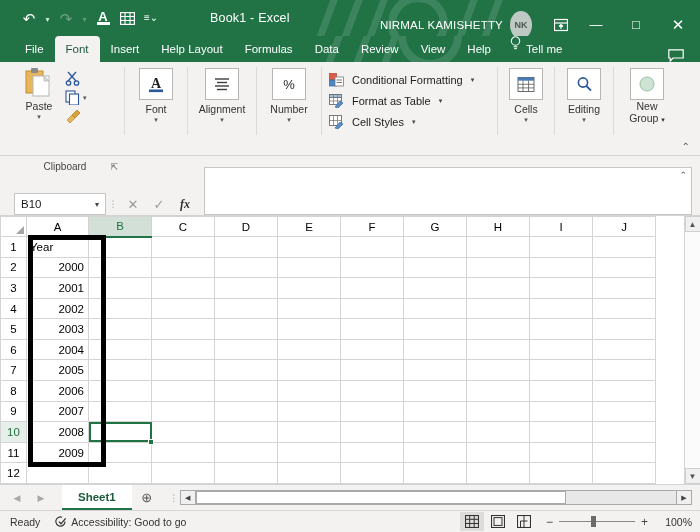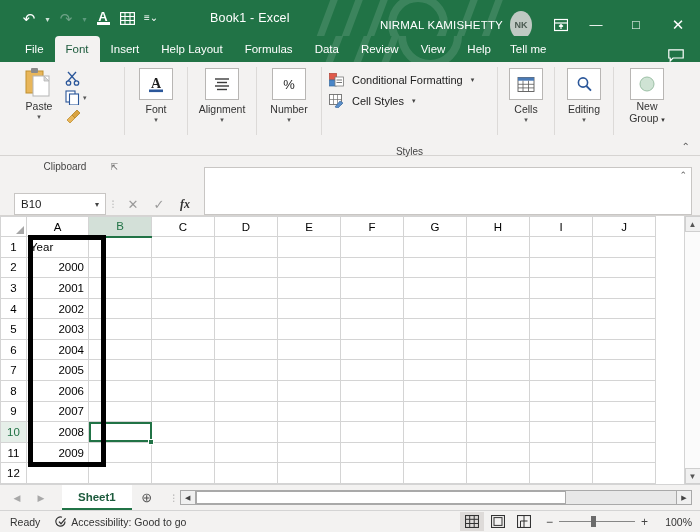--- a/index.html
+++ b/index.html
@@ -77,21 +77,21 @@
   .tab {
     height: 26px; padding: 0 11px;
     display: flex; align-items: center;
     color: #fff; font-size: 11.5px; white-space: nowrap; z-index:2;
   }
   .tab.first { margin-left: 14px; }
   .tab.active {
     background: #f3f2f1; color: #1d5b3d;
     border-top-left-radius: 4px; border-top-right-radius: 4px;
   }
-  .tellme-wrap { display: flex; align-items: flex-end; gap: 5px; padding: 0 8px; z-index:2;flex-direction:column;}
+  .tellme-wrap { display: flex; align-items: flex-start; gap: 5px; padding: 0 8px; z-index:2;}
   .bulb { color: #fff; font-size: 13px; }
   .comment-ico { margin-left: auto; margin-right: 16px; color:#fff; z-index:2; display:flex; align-items:center;}
 
   
   .ribbon {
     flex: 0 0 94px; height: 94px;
     background: #f3f2f1;
     border-bottom: 1px solid #d6d4d2;
     display: flex; align-items: stretch;
     position: relative;
@@ -449,20 +449,32 @@
               <rect x="6" y="4" width="8.5" height="9" fill="#fff" stroke="#7a7a7a" stroke-width="0.8"></rect>
               <line x1="7.5" y1="7" x2="13" y2="7" stroke="#555" stroke-width="0.8"></line>
               <line x1="7.5" y1="9.5" x2="13" y2="9.5" stroke="#555" stroke-width="0.8"></line>
             </svg>
             <span class="txt">Conditional Formatting</span>
             <span class="cv">▾</span>
           </div>
           <div class="style-row">
             <svg width="15" height="14" viewBox="0 0 15 14">
               <rect x="0.5" y="0.5" width="12" height="10" fill="#fff" stroke="#6f6f6f" stroke-width="0.9"></rect>
+              <rect x="0.5" y="0.5" width="12" height="3" fill="#9fc0e0" stroke="#6f6f6f" stroke-width="0.9"></rect>
+              <line x1="4.5" y1="0.5" x2="4.5" y2="10.5" stroke="#6f6f6f" stroke-width="0.7"></line>
+              <line x1="8.5" y1="0.5" x2="8.5" y2="10.5" stroke="#6f6f6f" stroke-width="0.7"></line>
+              <line x1="0.5" y1="7" x2="12.5" y2="7" stroke="#6f6f6f" stroke-width="0.7"></line>
+              <path d="M6 13 L11 7 L14 9 L9 14 Z" fill="#5b8fc9" stroke="#3c6da3" stroke-width="0.7"></path>
+            </svg>
+            <span class="txt">Format as Table</span>
+            <span class="cv">▾</span>
+          </div>
+          <div class="style-row">
+            <svg width="15" height="14" viewBox="0 0 15 14">
+              <rect x="0.5" y="0.5" width="12" height="10" fill="#fff" stroke="#6f6f6f" stroke-width="0.9"></rect>
               <line x1="4.5" y1="0.5" x2="4.5" y2="10.5" stroke="#6f6f6f" stroke-width="0.7"></line>
               <line x1="8.5" y1="0.5" x2="8.5" y2="10.5" stroke="#6f6f6f" stroke-width="0.7"></line>
               <line x1="0.5" y1="5.5" x2="12.5" y2="5.5" stroke="#6f6f6f" stroke-width="0.7"></line>
               <path d="M6 13 L11 7 L14 9 L9 14 Z" fill="#5b8fc9" stroke="#3c6da3" stroke-width="0.7"></path>
             </svg>
             <span class="txt">Cell Styles</span>
             <span class="cv">▾</span>
           </div>
         </div>
       </div>

